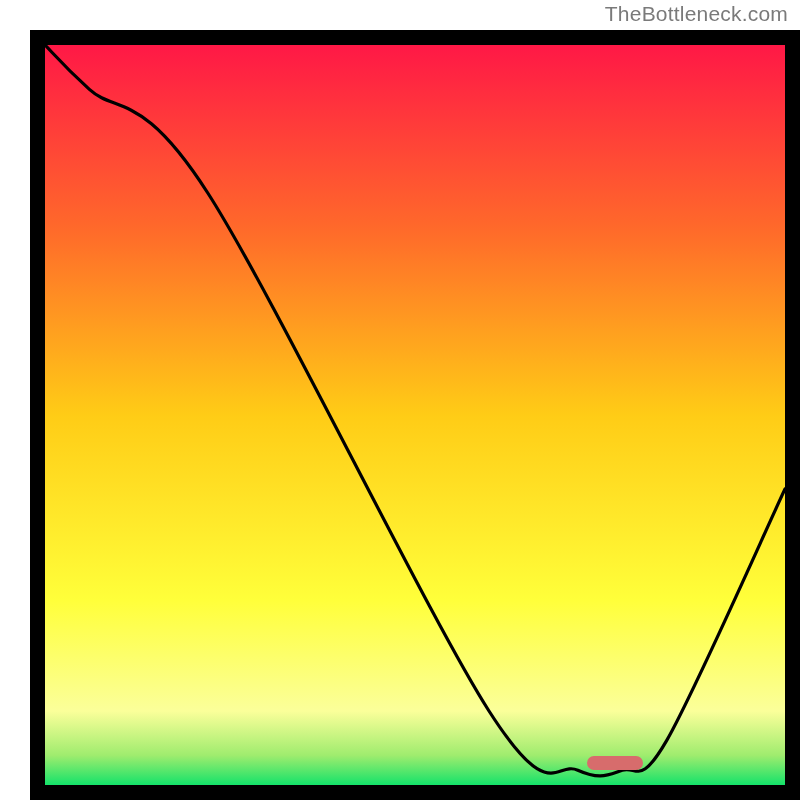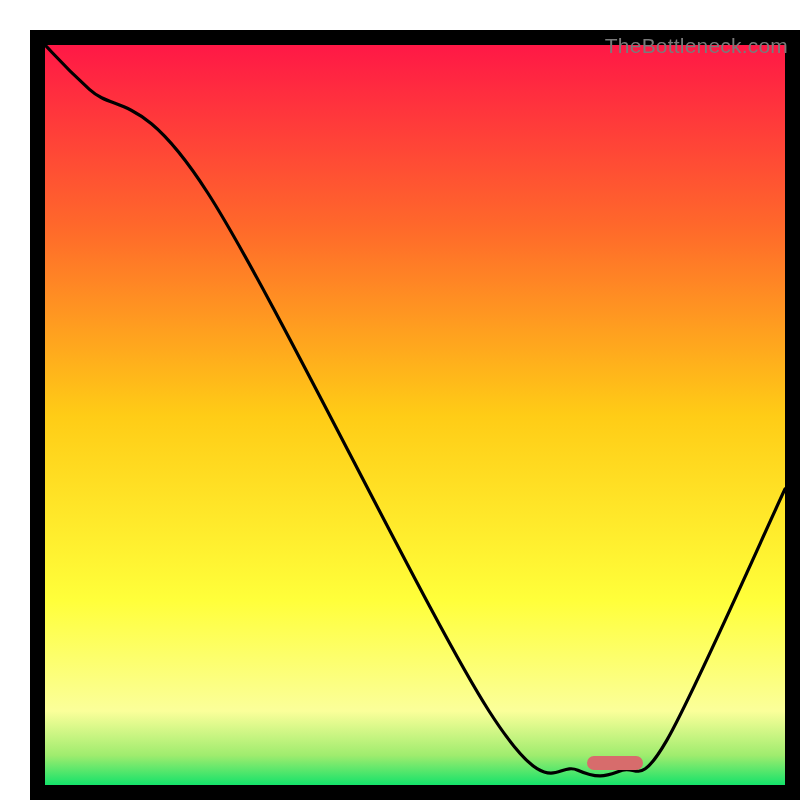--- a/index.html
+++ b/index.html
@@ -13,21 +13,20 @@
   .watermark {
     position: absolute;
     top: 2px;
     right: 12px;
     font-family: Arial, Helvetica, sans-serif;
     font-size: 21px;
     color: #7a7a7a;
     font-weight: 500;
     letter-spacing: 0.2px;
     z-index: 5;
-    margin-top: 32px;
   }
   .plot-outer {
     position: absolute;
     left: 30px;
     top: 30px;
     width: 740px;
     height: 740px;
     border: 15px solid #000;
     box-sizing: content-box;
   }

